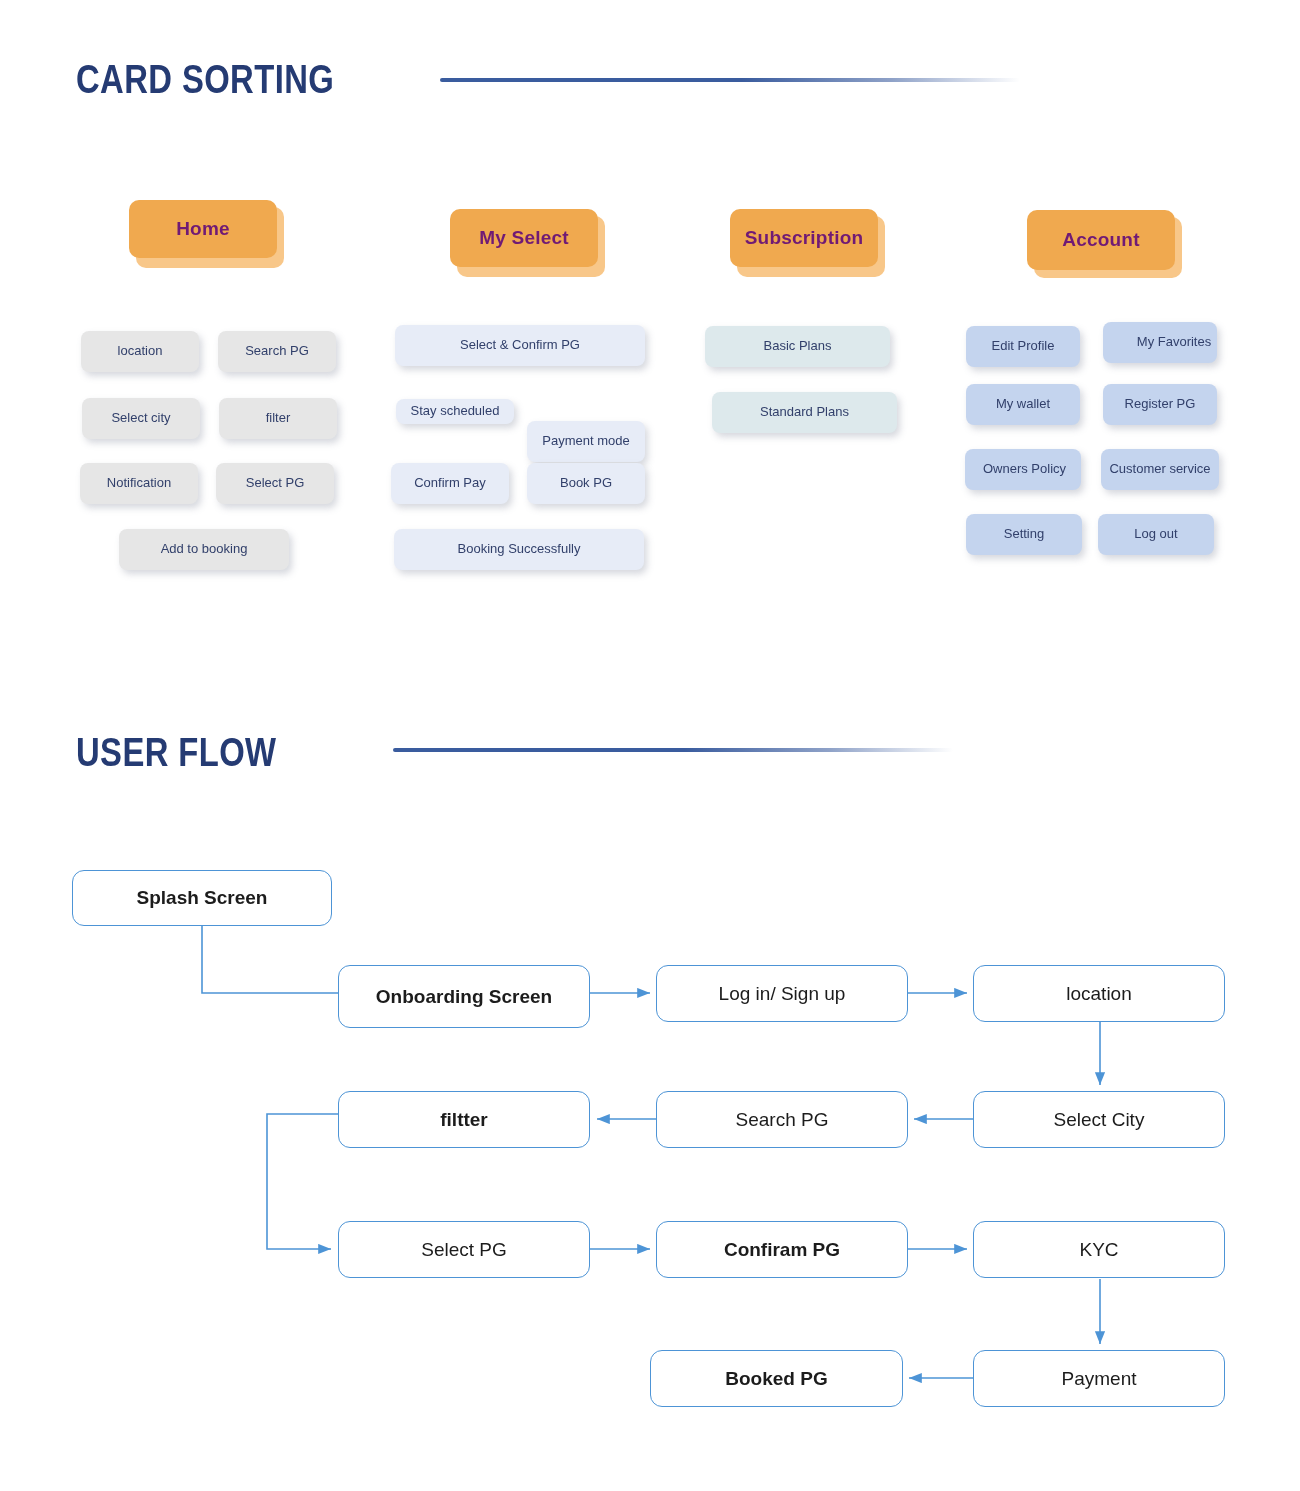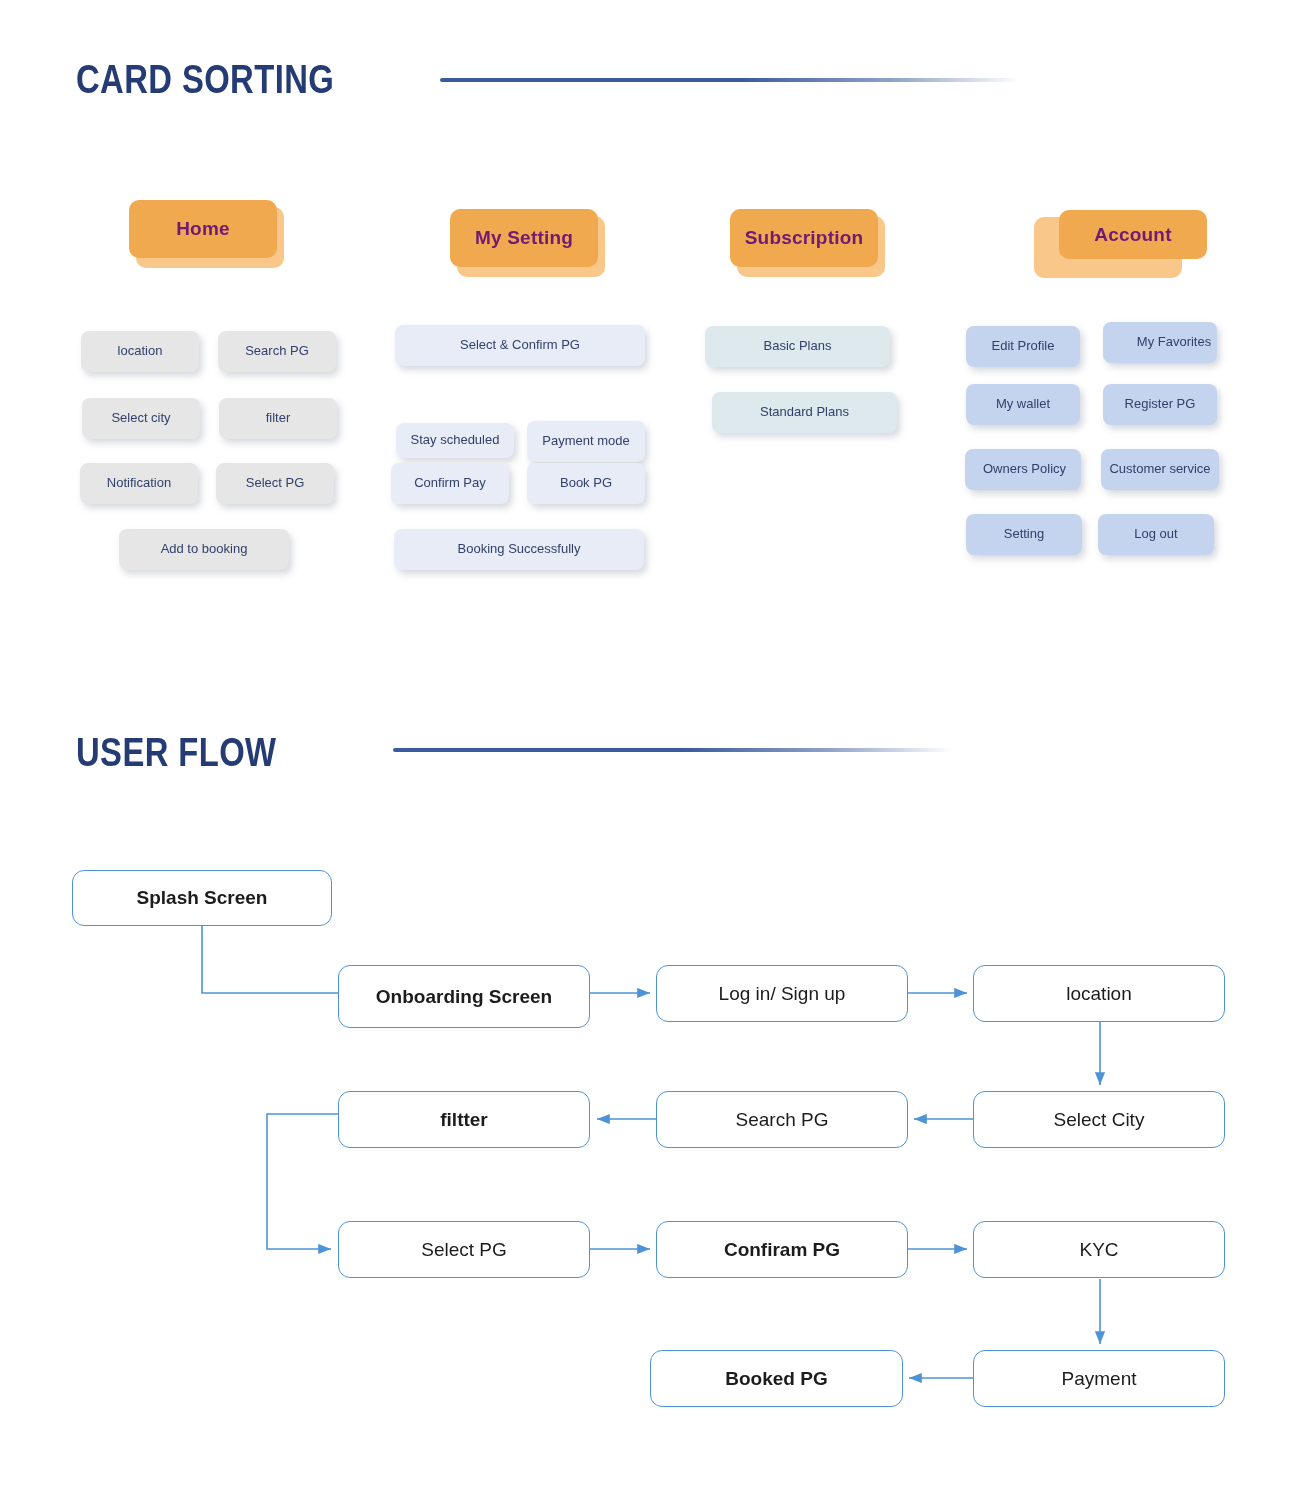--- a/index.html
+++ b/index.html
@@ -114,37 +114,37 @@
 
   <div class="card gray" style="left:81px; top:331px; width:118px; height:41px;">location</div>
   <div class="card gray" style="left:218px; top:331px; width:118px; height:41px;">Search PG</div>
   <div class="card gray" style="left:82px; top:398px; width:118px; height:41px;">Select city</div>
   <div class="card gray" style="left:219px; top:398px; width:118px; height:41px;">filter</div>
   <div class="card gray" style="left:80px; top:463px; width:118px; height:41px;">Notification</div>
   <div class="card gray" style="left:216px; top:463px; width:118px; height:41px;">Select PG</div>
   <div class="card gray" style="left:119px; top:529px; width:170px; height:41px;">Add to booking</div>
 
   <div class="col-header-base" style="left:457px; top:216px; width:148px; height:61px;"></div>
-  <div class="col-header" style="left:450px; top:209px; width:148px; height:58px;">My Setting</div>
+  <div class="col-header" style="left:450px; top:209px; width:148px; height:58px;">My Select</div>
 
   <div class="card blue1" style="left:395px; top:325px; width:250px; height:41px;">Select &amp; Confirm PG</div>
-  <div class="card blue1" style="left:396px; top:399px; width:118px; height:35px;margin-top:24px;">Stay scheduled</div>
+  <div class="card blue1" style="left:396px; top:399px; width:118px; height:25px;">Stay scheduled</div>
   <div class="card blue1" style="left:527px; top:399px; width:118px; height:41px;margin-top:22px;">Payment mode</div>
   <div class="card blue1" style="left:391px; top:463px; width:118px; height:41px;">Confirm Pay</div>
   <div class="card blue1" style="left:527px; top:463px; width:118px; height:41px;">Book PG</div>
   <div class="card blue1" style="left:394px; top:529px; width:250px; height:41px;">Booking Successfully</div>
 
   <div class="col-header-base" style="left:737px; top:216px; width:148px; height:61px;"></div>
   <div class="col-header" style="left:730px; top:209px; width:148px; height:58px;">Subscription</div>
 
   <div class="card teal" style="left:705px; top:326px; width:185px; height:41px;">Basic Plans</div>
   <div class="card teal" style="left:712px; top:392px; width:185px; height:41px;">Standard Plans</div>
 
   <div class="col-header-base" style="left:1034px; top:217px; width:148px; height:61px;"></div>
-  <div class="col-header" style="left:1027px; top:210px; width:148px; height:49px;margin-left:32px;">Account</div>
+  <div class="col-header" style="left:1027px; top:210px; width:148px; height:60px;">Account</div>
 
   <div class="card blue2" style="left:966px; top:326px; width:114px; height:41px;">Edit Profile</div>
   <div class="card blue2" style="left:1103px; top:322px; width:114px; height:41px;padding-left:32px;">My Favorites</div>
   <div class="card blue2" style="left:966px; top:384px; width:114px; height:41px;">My wallet</div>
   <div class="card blue2" style="left:1103px; top:384px; width:114px; height:41px;">Register PG</div>
   <div class="card blue2" style="left:965px; top:449px; width:116px; height:41px;padding-left:7px;">Owners Policy</div>
   <div class="card blue2" style="left:1101px; top:449px; width:118px; height:41px;">Customer service</div>
   <div class="card blue2" style="left:966px; top:514px; width:116px; height:41px;">Setting</div>
   <div class="card blue2" style="left:1098px; top:514px; width:116px; height:41px;">Log out</div>
 </div>

